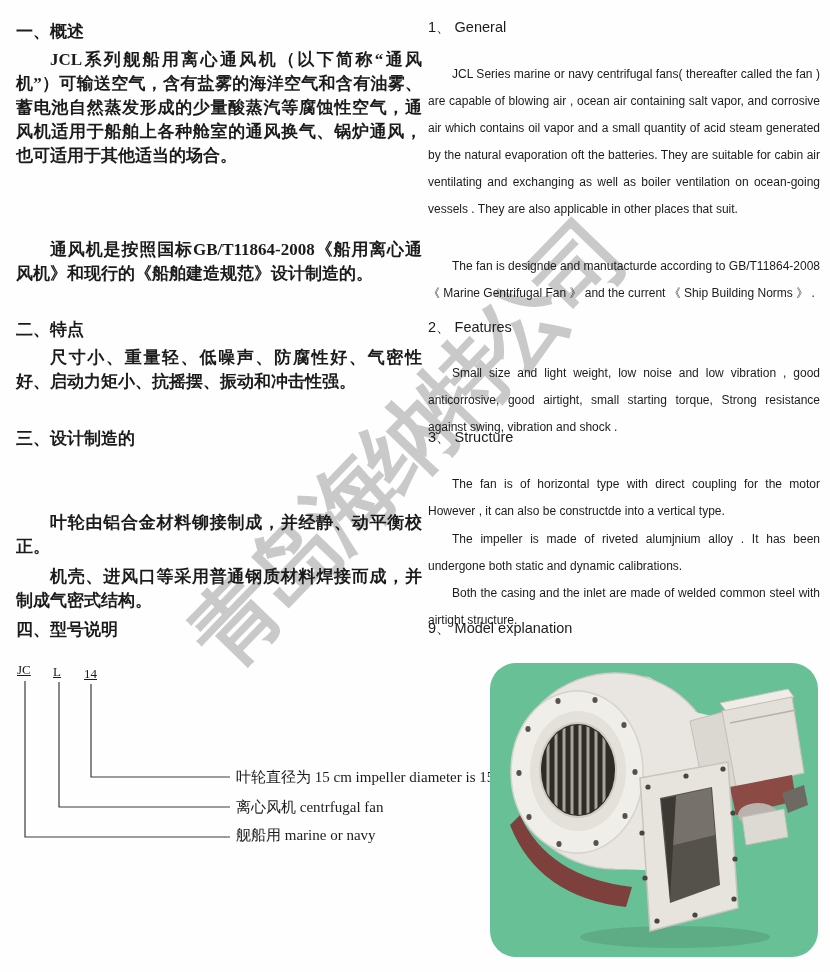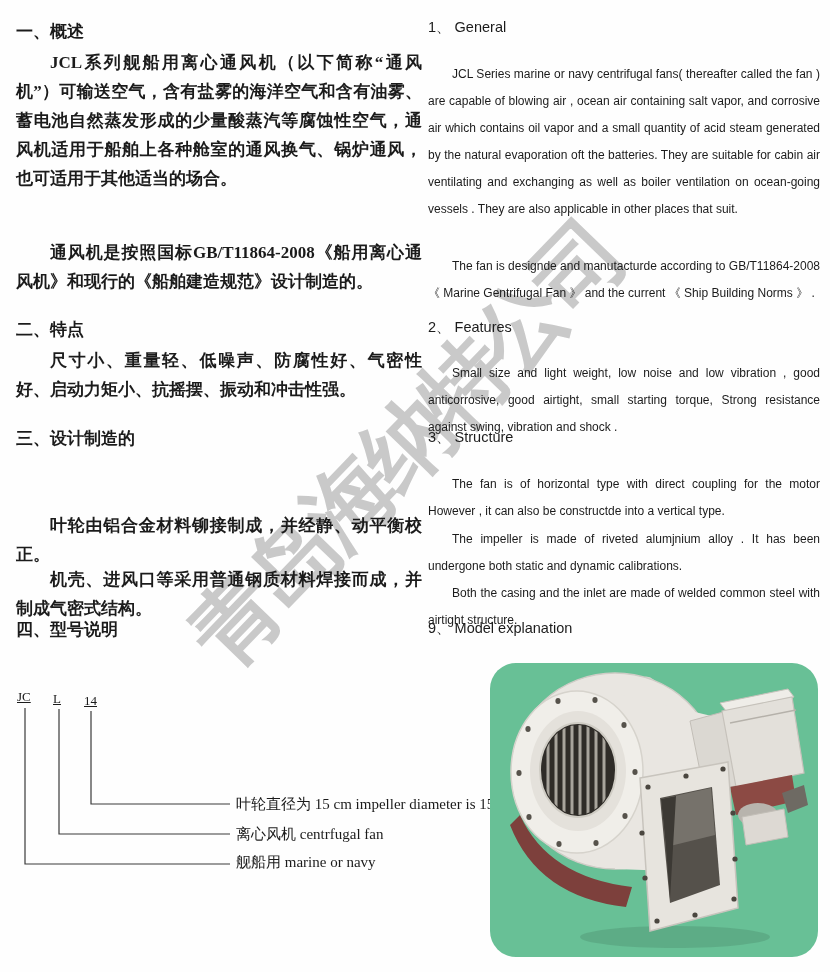--- a/index.html
+++ b/index.html
@@ -14,29 +14,29 @@
     transform:translate(-50%,-50%) rotate(-46deg);
     font-size:88px; font-weight:bold; letter-spacing:-6px;
     white-space:nowrap; opacity:.55; z-index:0;
     font-family:"Liberation Sans", sans-serif;
   }
   .col { position:absolute; z-index:1; }
   .block { position:absolute; left:0; right:0; }
   
   .col-zh { left:16px; top:0; width:406px; height:660px; }
   .zh-h { font-size:17px; font-weight:bold; }
-  .zh-p { font-size:17px; line-height:29px; text-align:justify; font-weight:600; }
+  .zh-p { font-size:17px; line-height:24px; text-align:justify; font-weight:600; }
   .indent { text-indent:2em; }
   
   .col-en { left:428px; top:0; width:392px; height:660px;
             font-family:"Liberation Sans", sans-serif; }
   .en-h { font-size:14.5px; }
   .en-p { font-size:12px; line-height:27px; text-align:justify;margin-top:16px; }
   
-  .diagram { left:0; top:655px; width:500px; height:210px;margin-top:27px; }
+  .diagram { left:0; top:655px; width:500px; height:210px; }
   .code-part { position:absolute; font-size:13px; text-decoration:underline; }
   .diagram svg { position:absolute; left:0; top:0; }
   .dlabel { position:absolute; left:236px; font-size:15px; white-space:nowrap; }
   
   .photo {
     position:absolute; left:490px; top:663px; width:328px; height:294px;
     border-radius:26px; overflow:hidden; z-index:1;
   }
 </style>
 </head>

